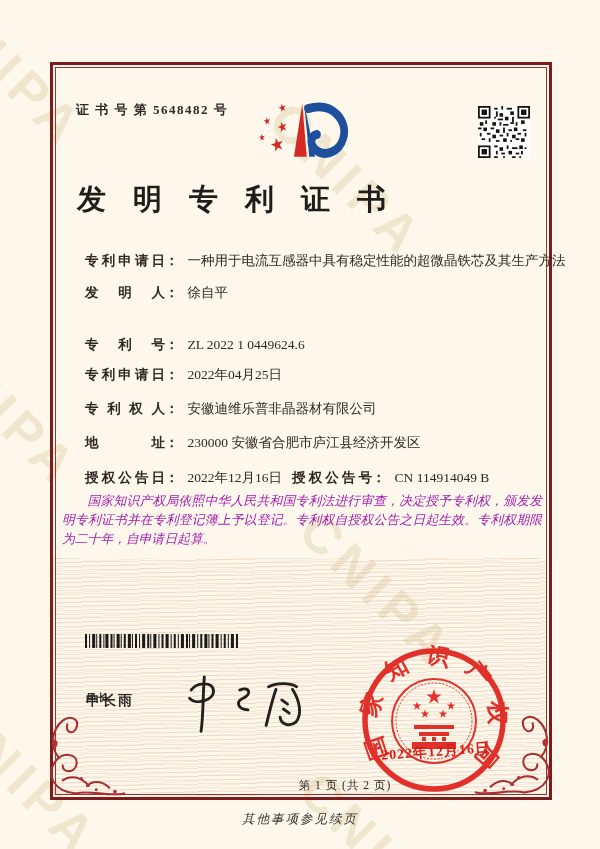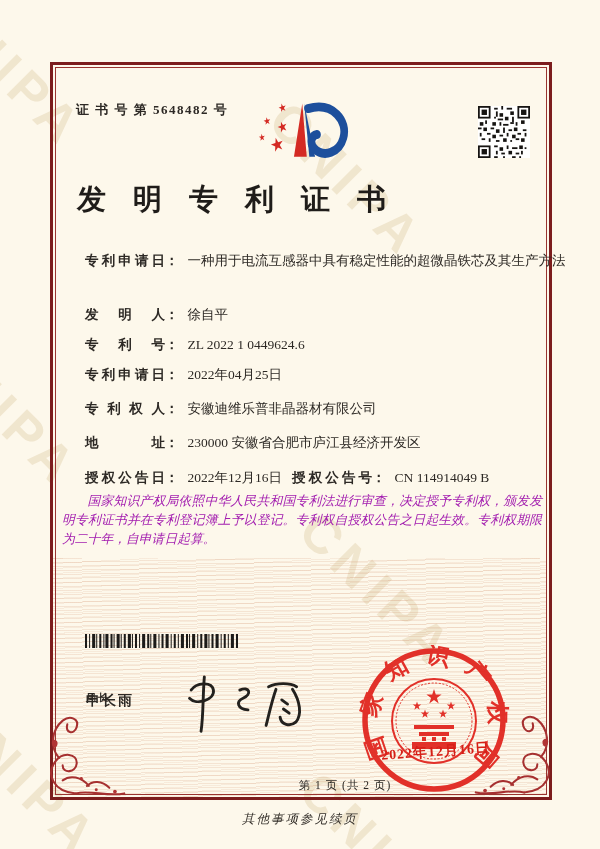--- a/index.html
+++ b/index.html
@@ -164,21 +164,21 @@
           <rect x="19" y="28" width="2" height="1"></rect>
           <rect x="23" y="28" width="1" height="1"></rect>
       </g>
     </svg>
 
     <div class="title">发明专利证书</div>
 
     <div class="frow" style="top:252px">
       <span class="flabel">专利申请日</span><span class="fcolon">：</span><span class="fvalue">一种用于电流互感器中具有稳定性能的超微晶铁芯及其生产方法</span>
     </div>
-    <div class="frow" style="top:306px">
+    <div class="frow" style="top:284px">
       <span class="flabel">发明人</span><span class="fcolon">：</span><span class="fvalue">徐自平</span>
     </div>
     <div class="frow" style="top:336px">
       <span class="flabel">专利号</span><span class="fcolon">：</span><span class="fvalue">ZL 2022 1 0449624.6</span>
     </div>
     <div class="frow" style="top:366px">
       <span class="flabel">专利申请日</span><span class="fcolon">：</span><span class="fvalue">2022年04月25日</span>
     </div>
     <div class="frow" style="top:400px">
       <span class="flabel">专利权人</span><span class="fcolon">：</span><span class="fvalue">安徽迪维乐普非晶器材有限公司</span>

